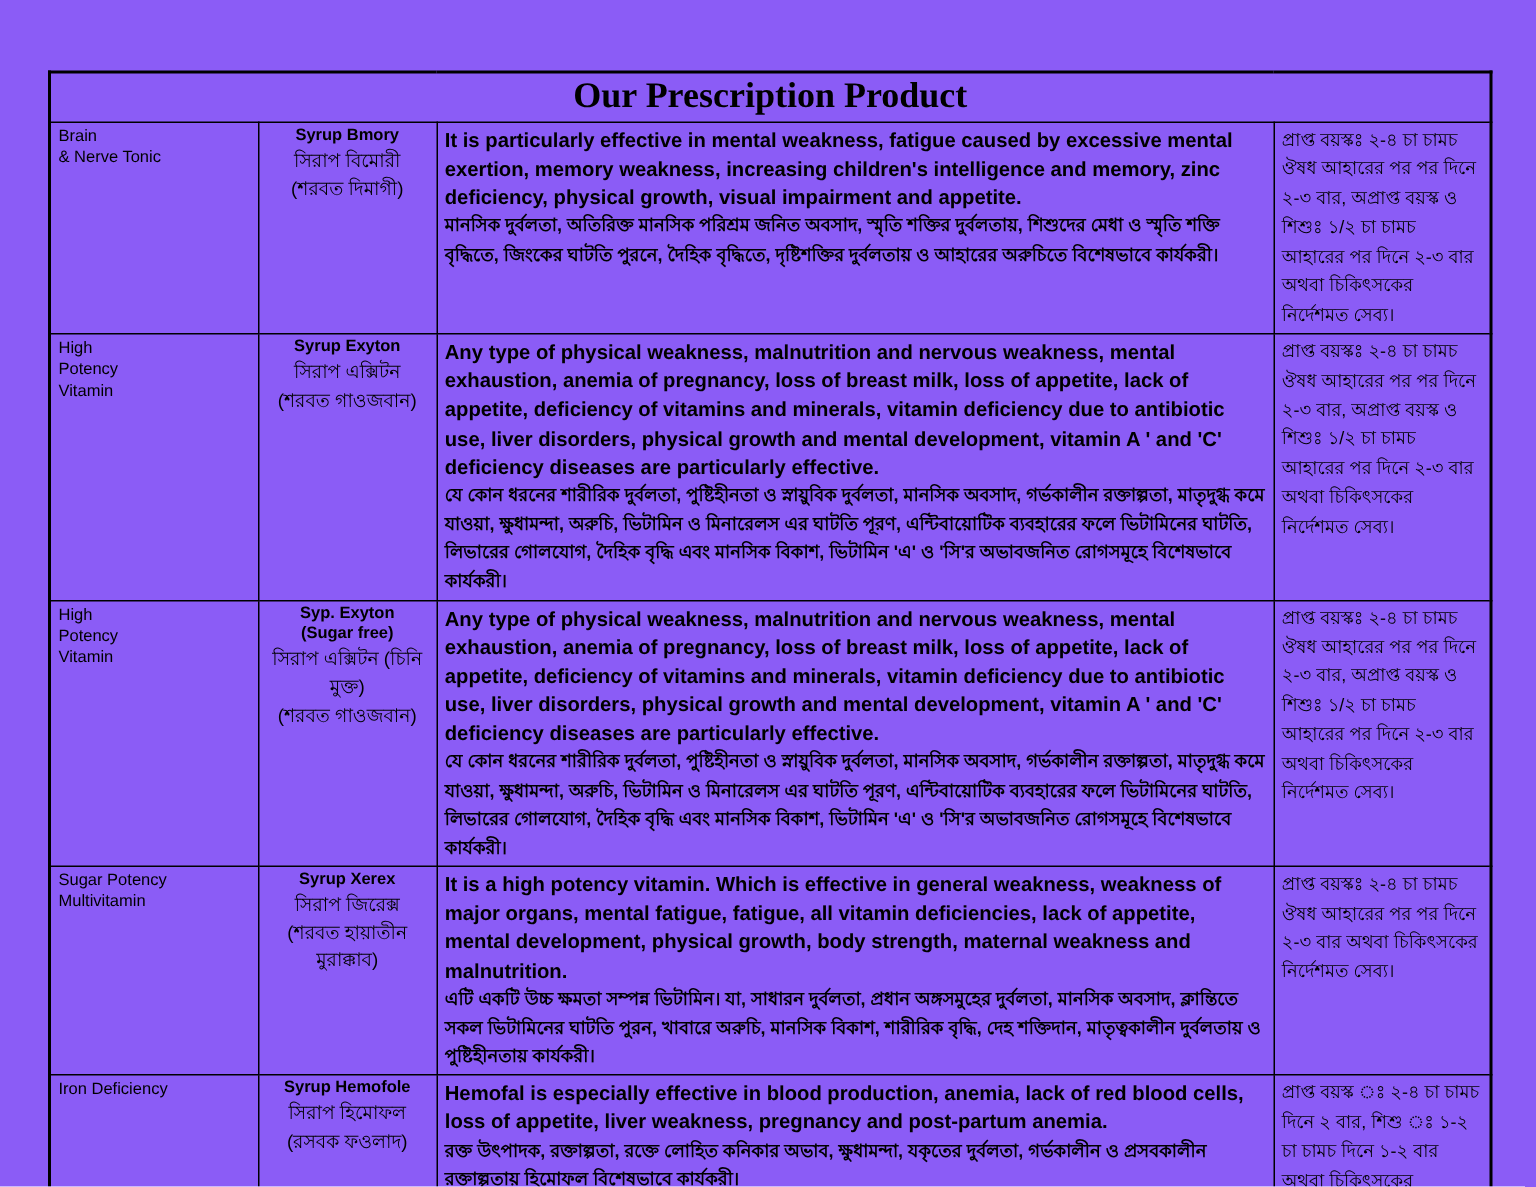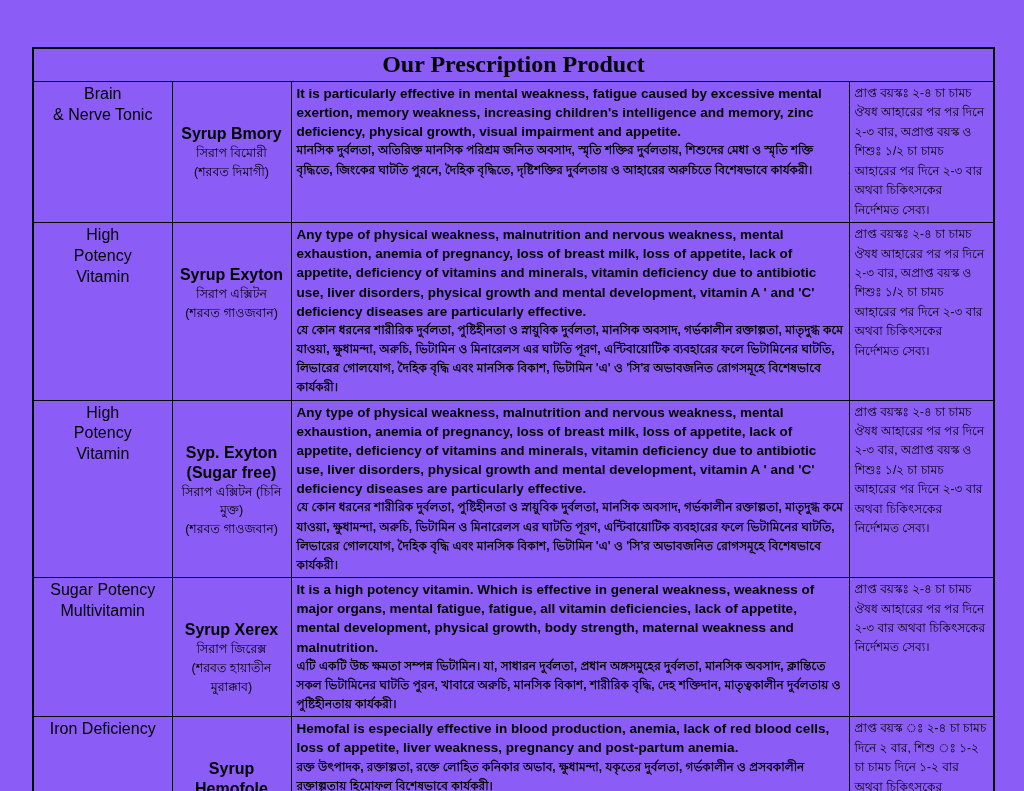--- a/index.html
+++ b/index.html
@@ -44,37 +44,36 @@
   tr.header-row td {
     background: #ffff00;
     text-align: center;
     font-weight: bold;
     font-size: 13px;
     padding: 1px 4px;
     height: 20px;
     vertical-align: middle;
   }
   td.cat-cell {
-    text-align: center;
-    font-size: 16px;
+    text-align: left;
+    font-size: 11px;
     line-height: 1.3;
     white-space: pre-line;
     padding-top: 4px;
   }
   td.name-cell {
     text-align: center;
     padding-top: 4px;
   }
   .name-en {
     display: block;
     font-weight: bold;
-    font-size: 16px;
+    font-size: 11px;
     line-height: 1.25;
     white-space: pre-line;
-    margin-top: 40px;
   }
   .name-bn {
     display: block;
     font-size: 12.5px;
     line-height: 1.5;
     white-space: pre-line;
   }
   td.effect-cell { padding: 2px 6px; font-weight: bold; }
   .effect-en {
     display: block;

